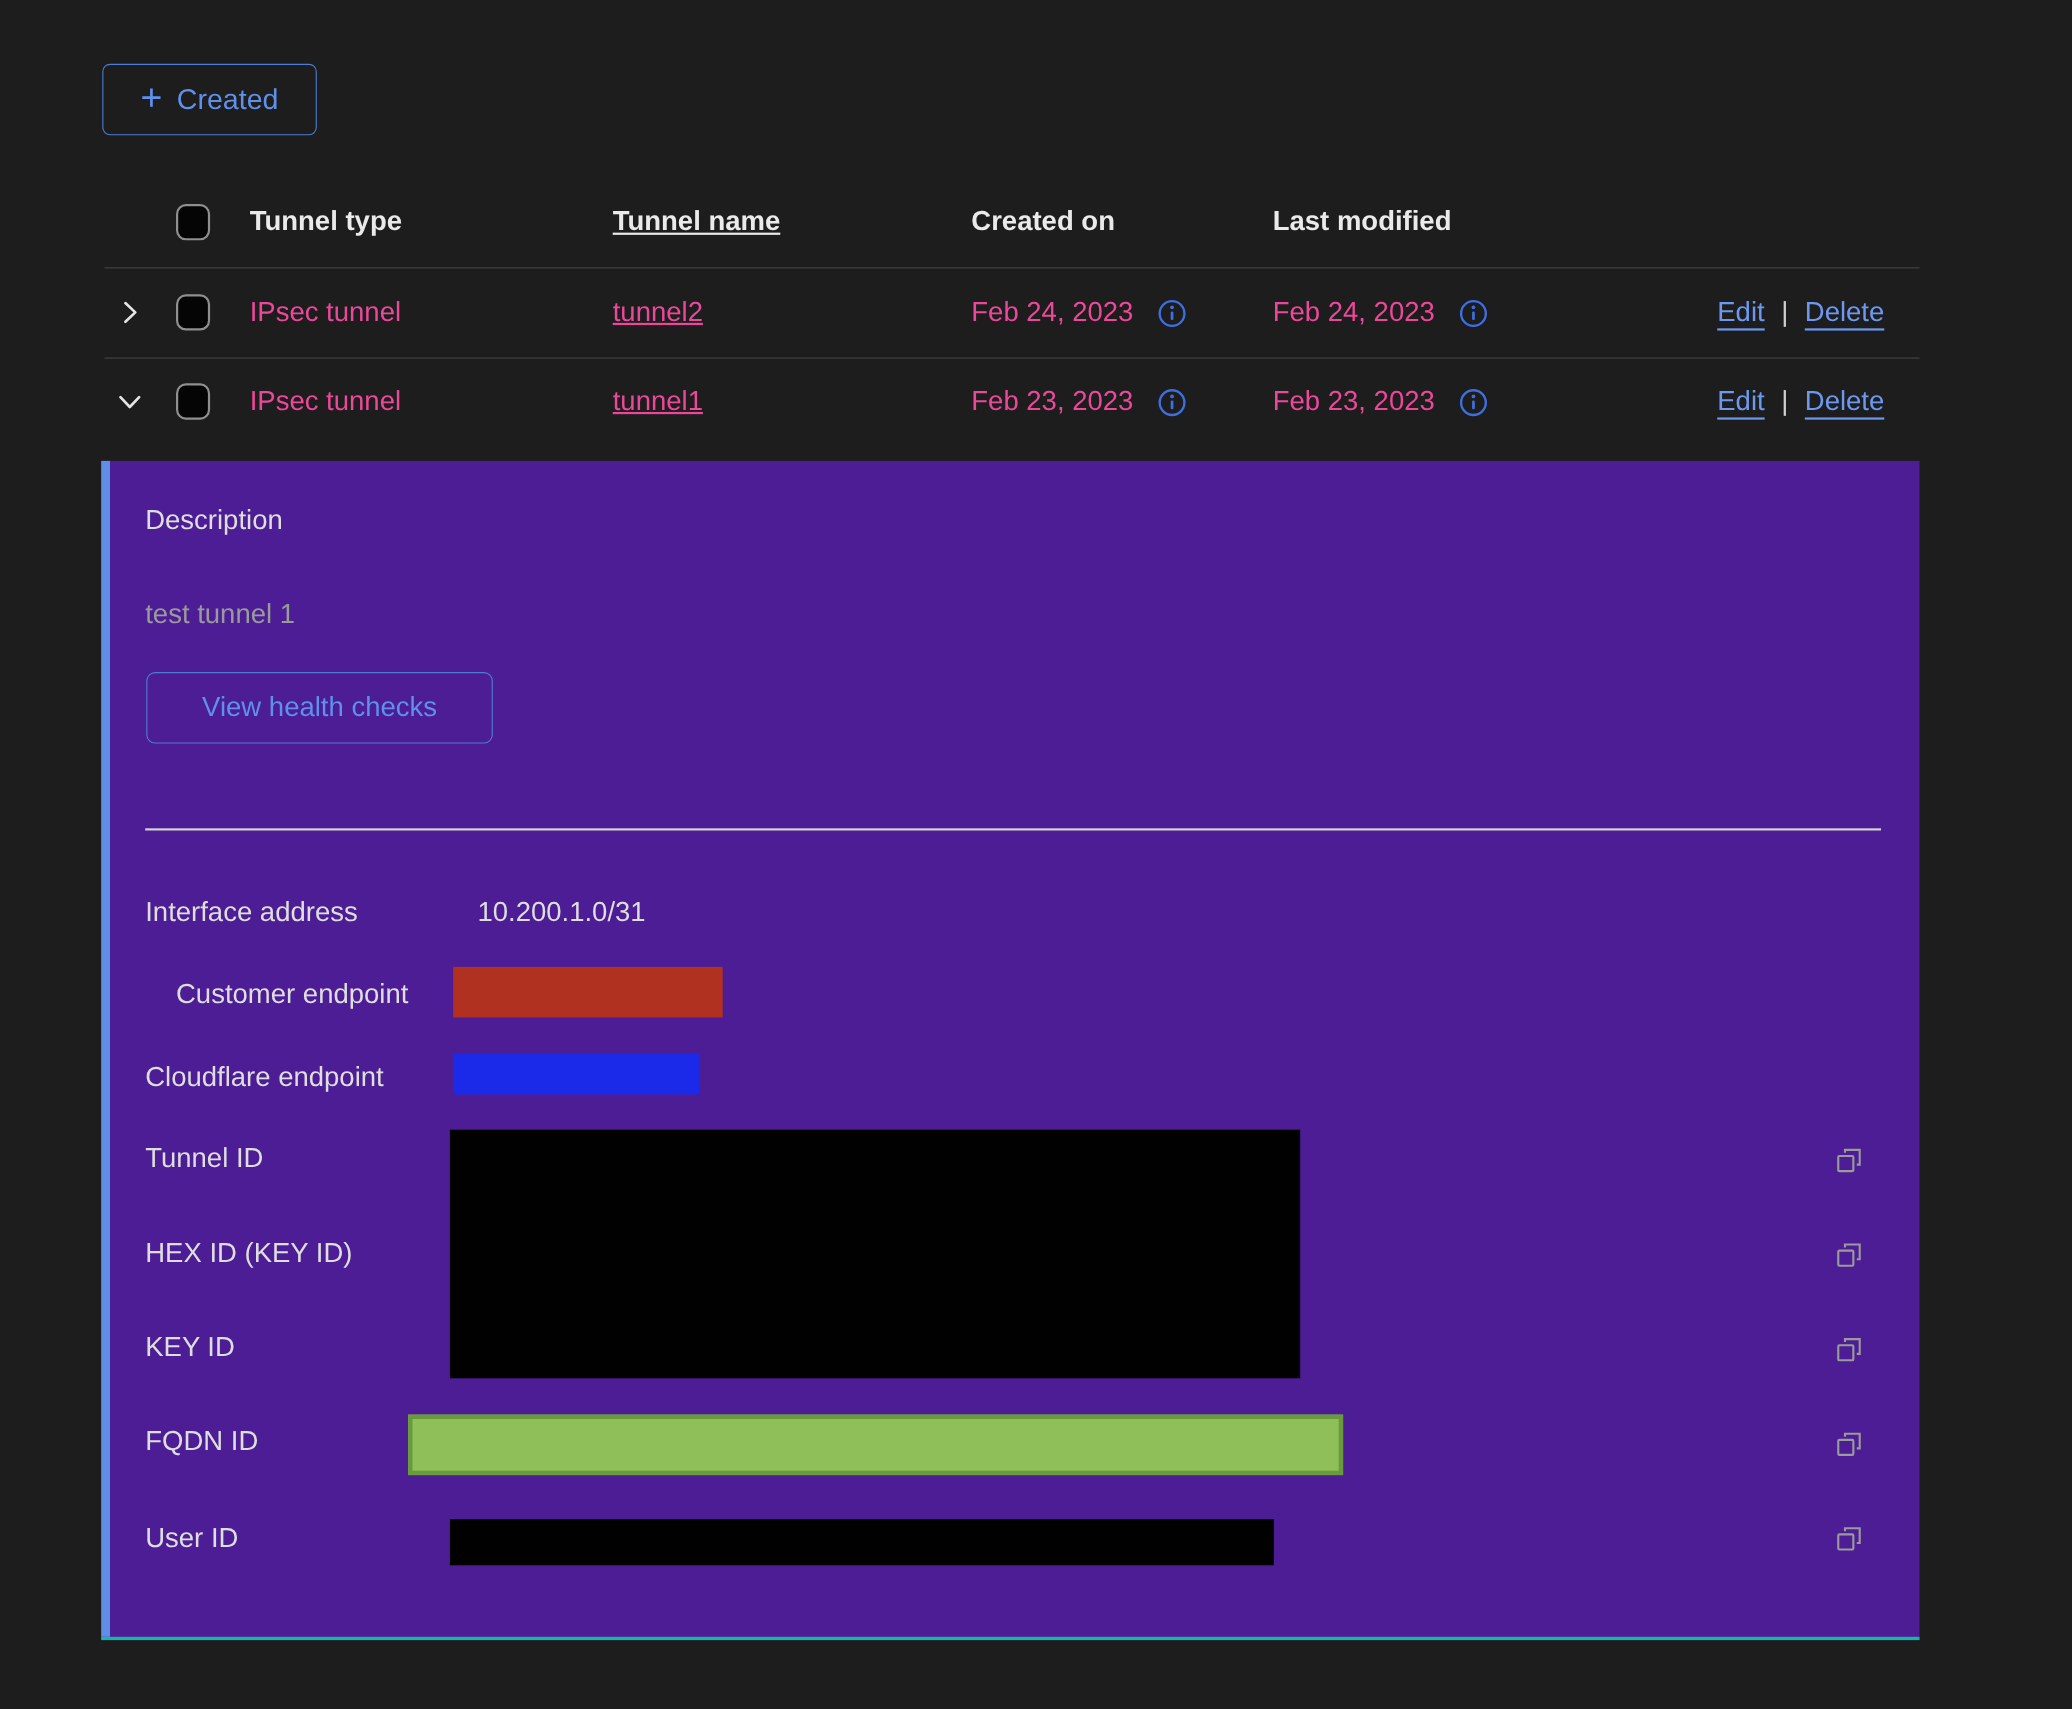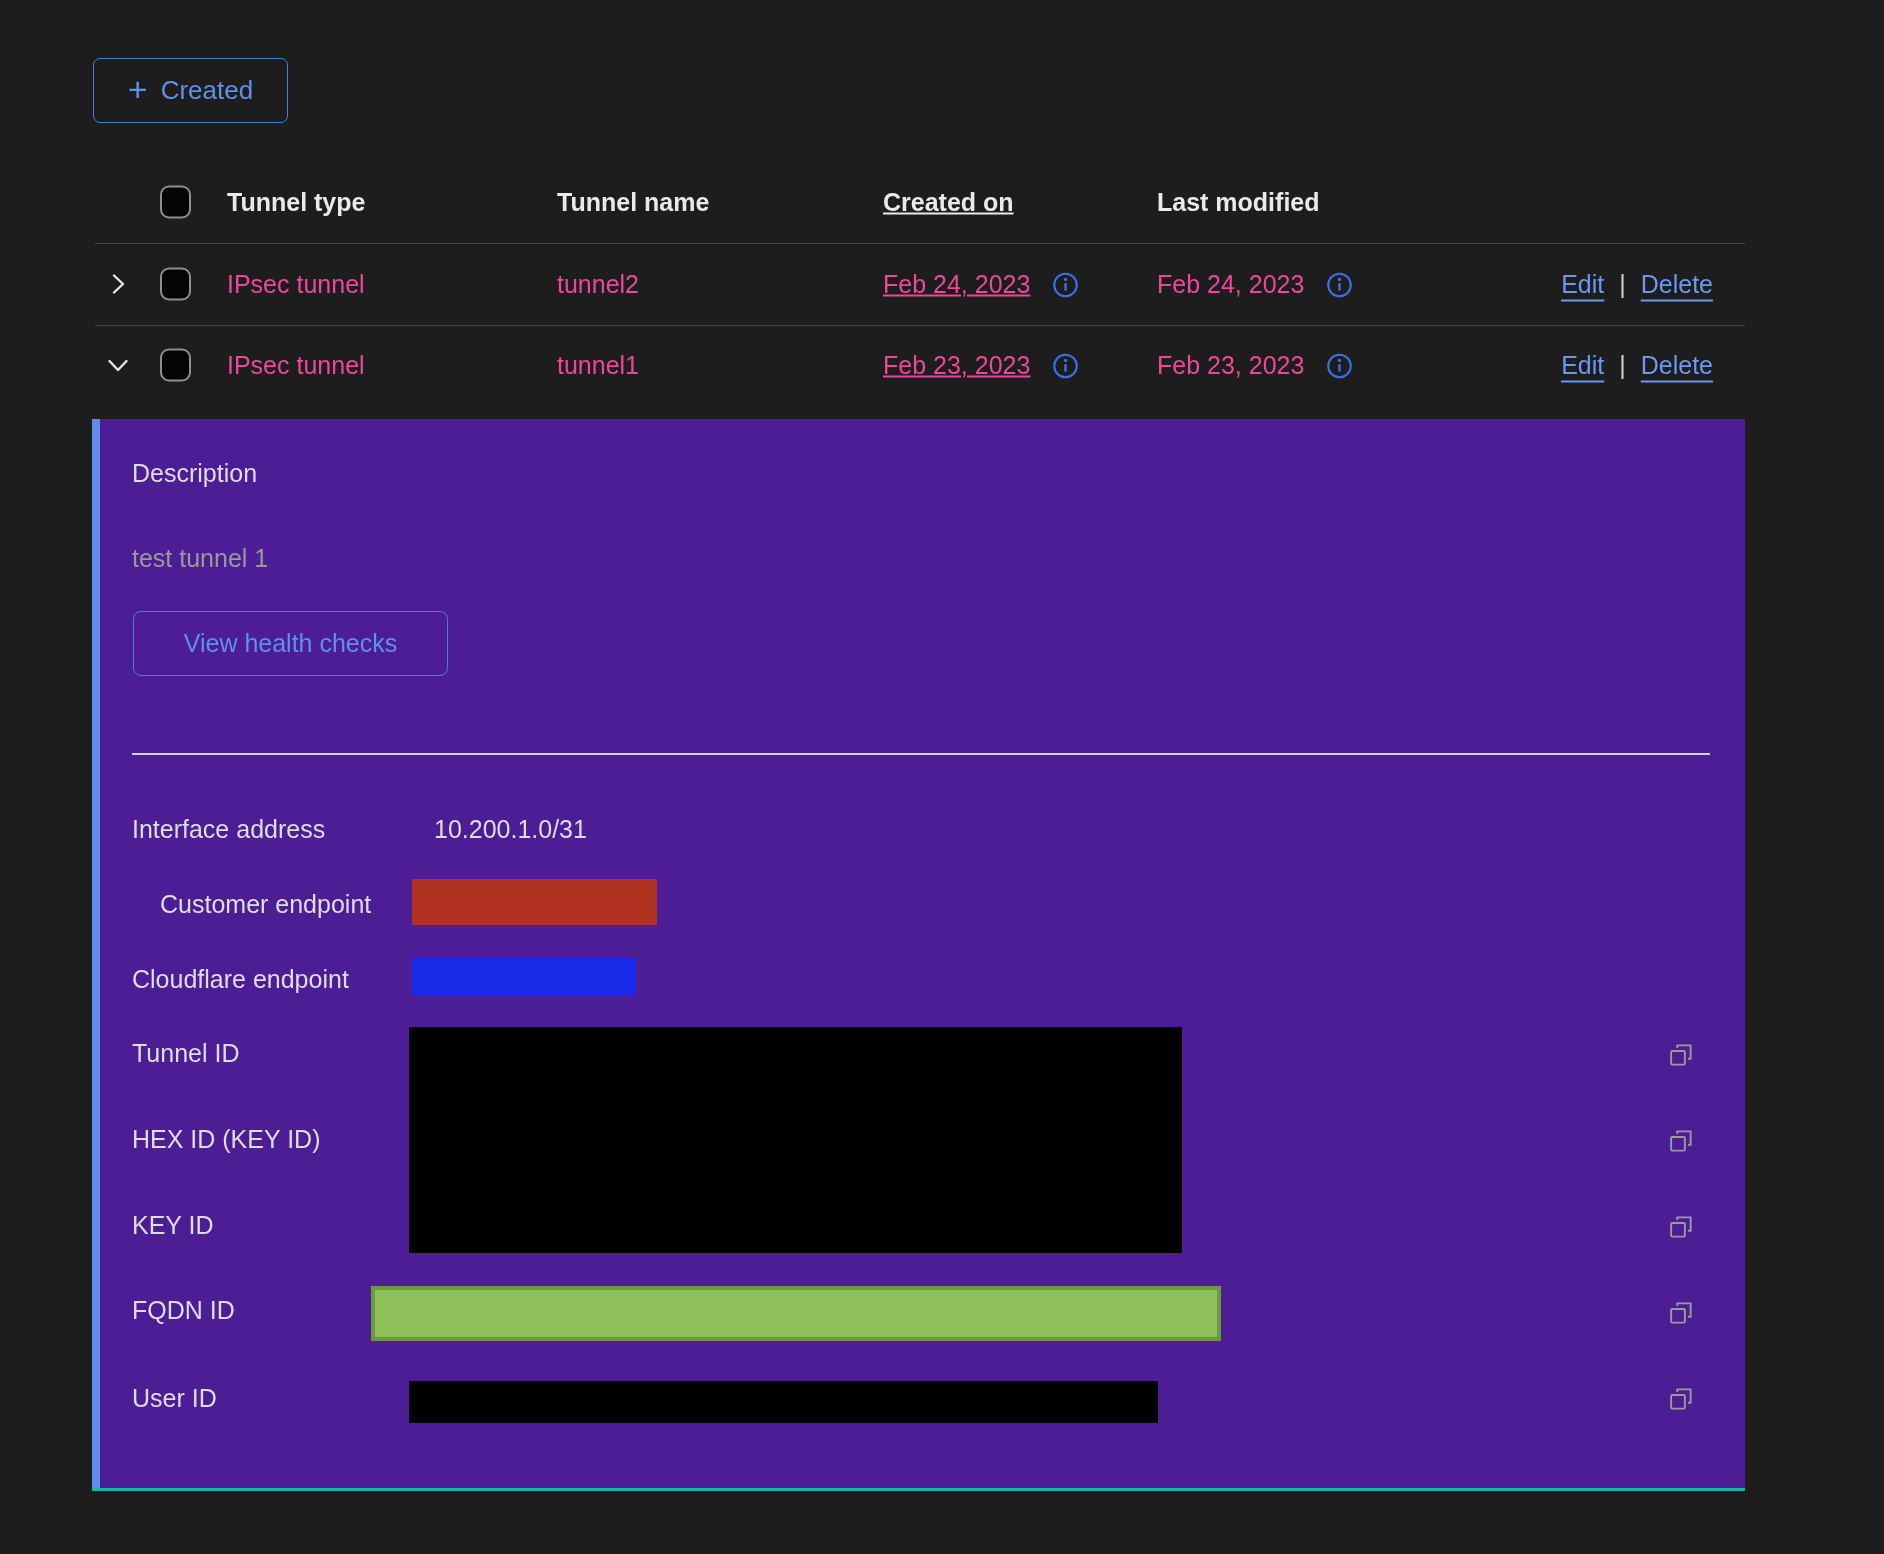--- a/index.html
+++ b/index.html
@@ -23,22 +23,22 @@
   
   .divider { position:absolute; left:95px; width:1650px; height:1px; background:#454545; }
   .thead { position:absolute; left:0; top:160px; width:1884px; height:83px;padding-left:24px; }
   .trow  { position:absolute; left:0; width:1884px; }
   .row-0 { top:243px; height:82px; }
   .row-1 { top:325px; height:80px; }
   .vcenter { position:absolute; top:50%; transform:translateY(-50%); }
   .hcell { font-size:25px; font-weight:700; color:#eaeaea; white-space:nowrap; }
   .cell  { font-size:25px; color:#ec4899; white-space:nowrap; }
   .col-type { left:227px; }
-  .col-name { left:557px; }
-  .col-created { left:883px;text-decoration:underline; }
+  .col-name { left:557px;text-decoration:underline; }
+  .col-created { left:883px; }
   .col-modified { left:1157px; }
   .with-info { display:flex; align-items:flex-end; gap:22px; }
 
   .cbx {
     position:absolute; left:160px; width:31px; height:33px;
     border:2.5px solid #8f8f8f; border-radius:9px; background:#050505; cursor:pointer;
   }
   .chev-btn {
     position:absolute; left:102px; width:32px; height:32px; background:transparent;
     border:none; cursor:pointer; padding:0; color:#e5e5e5;

